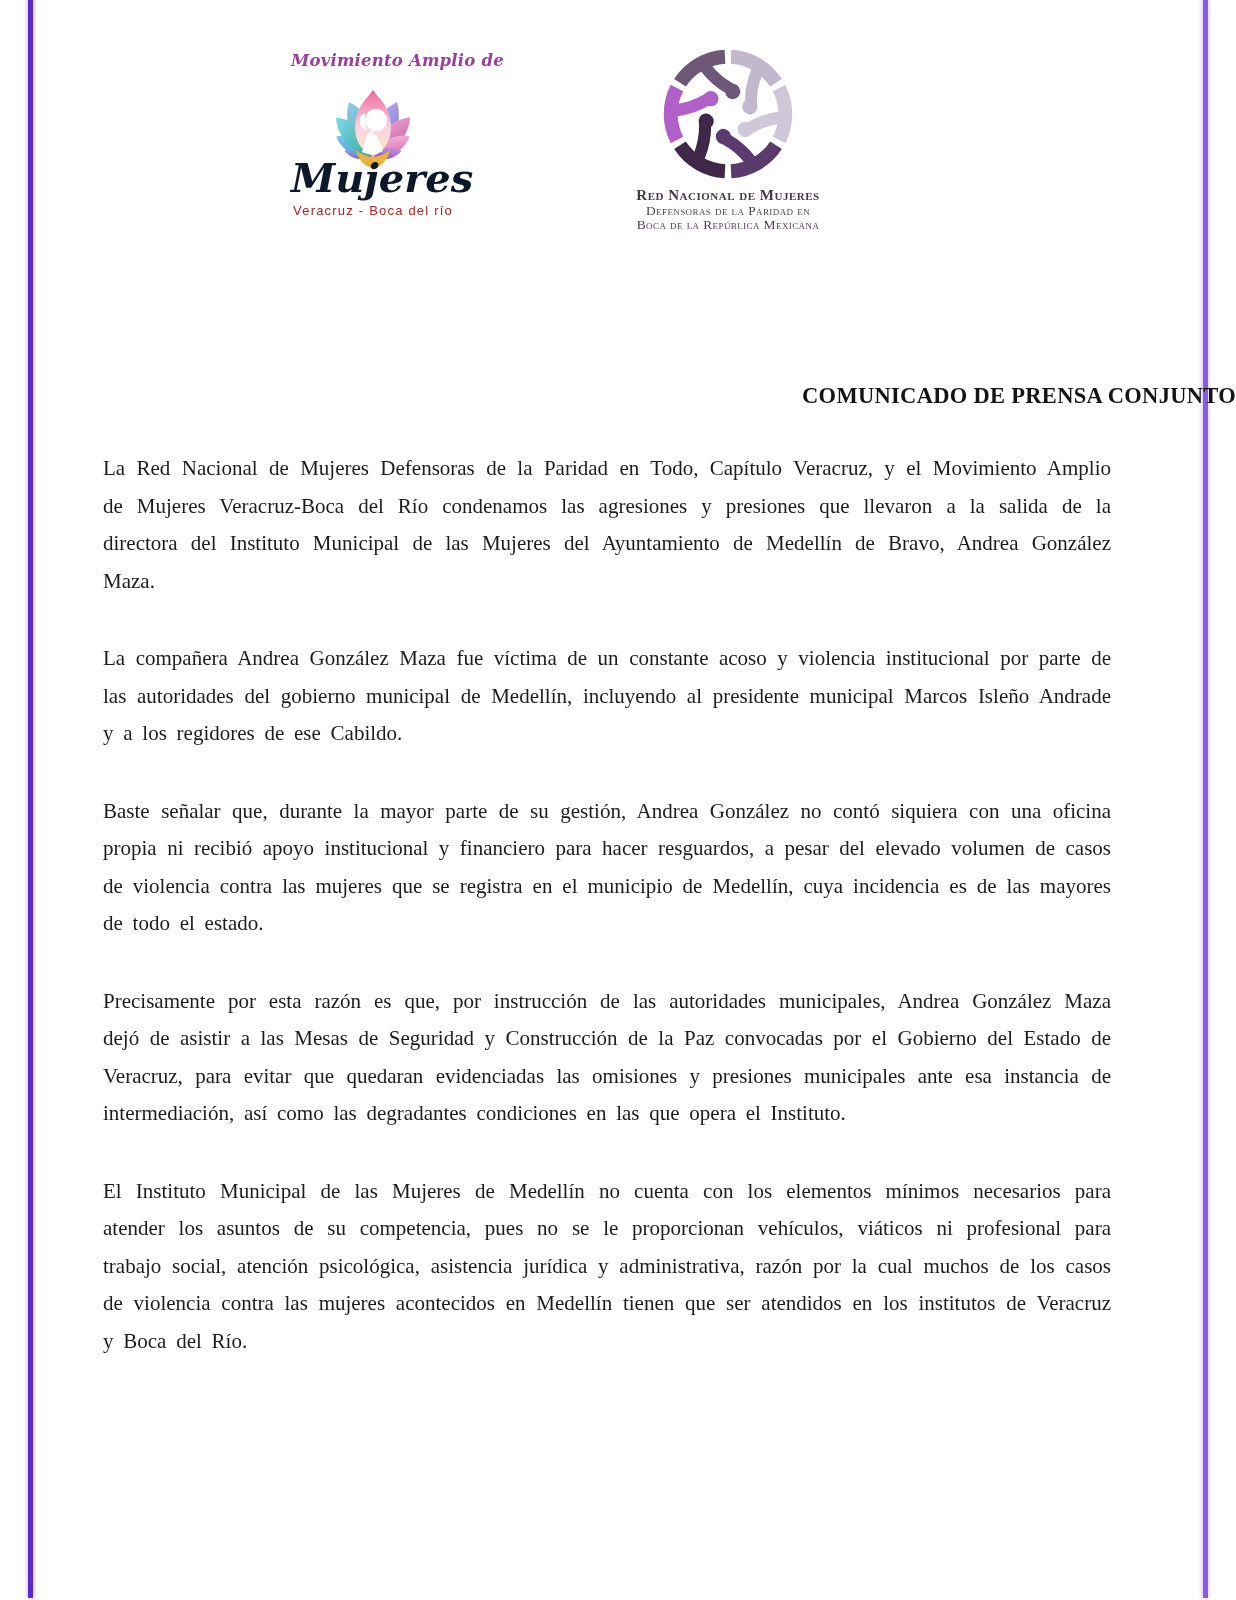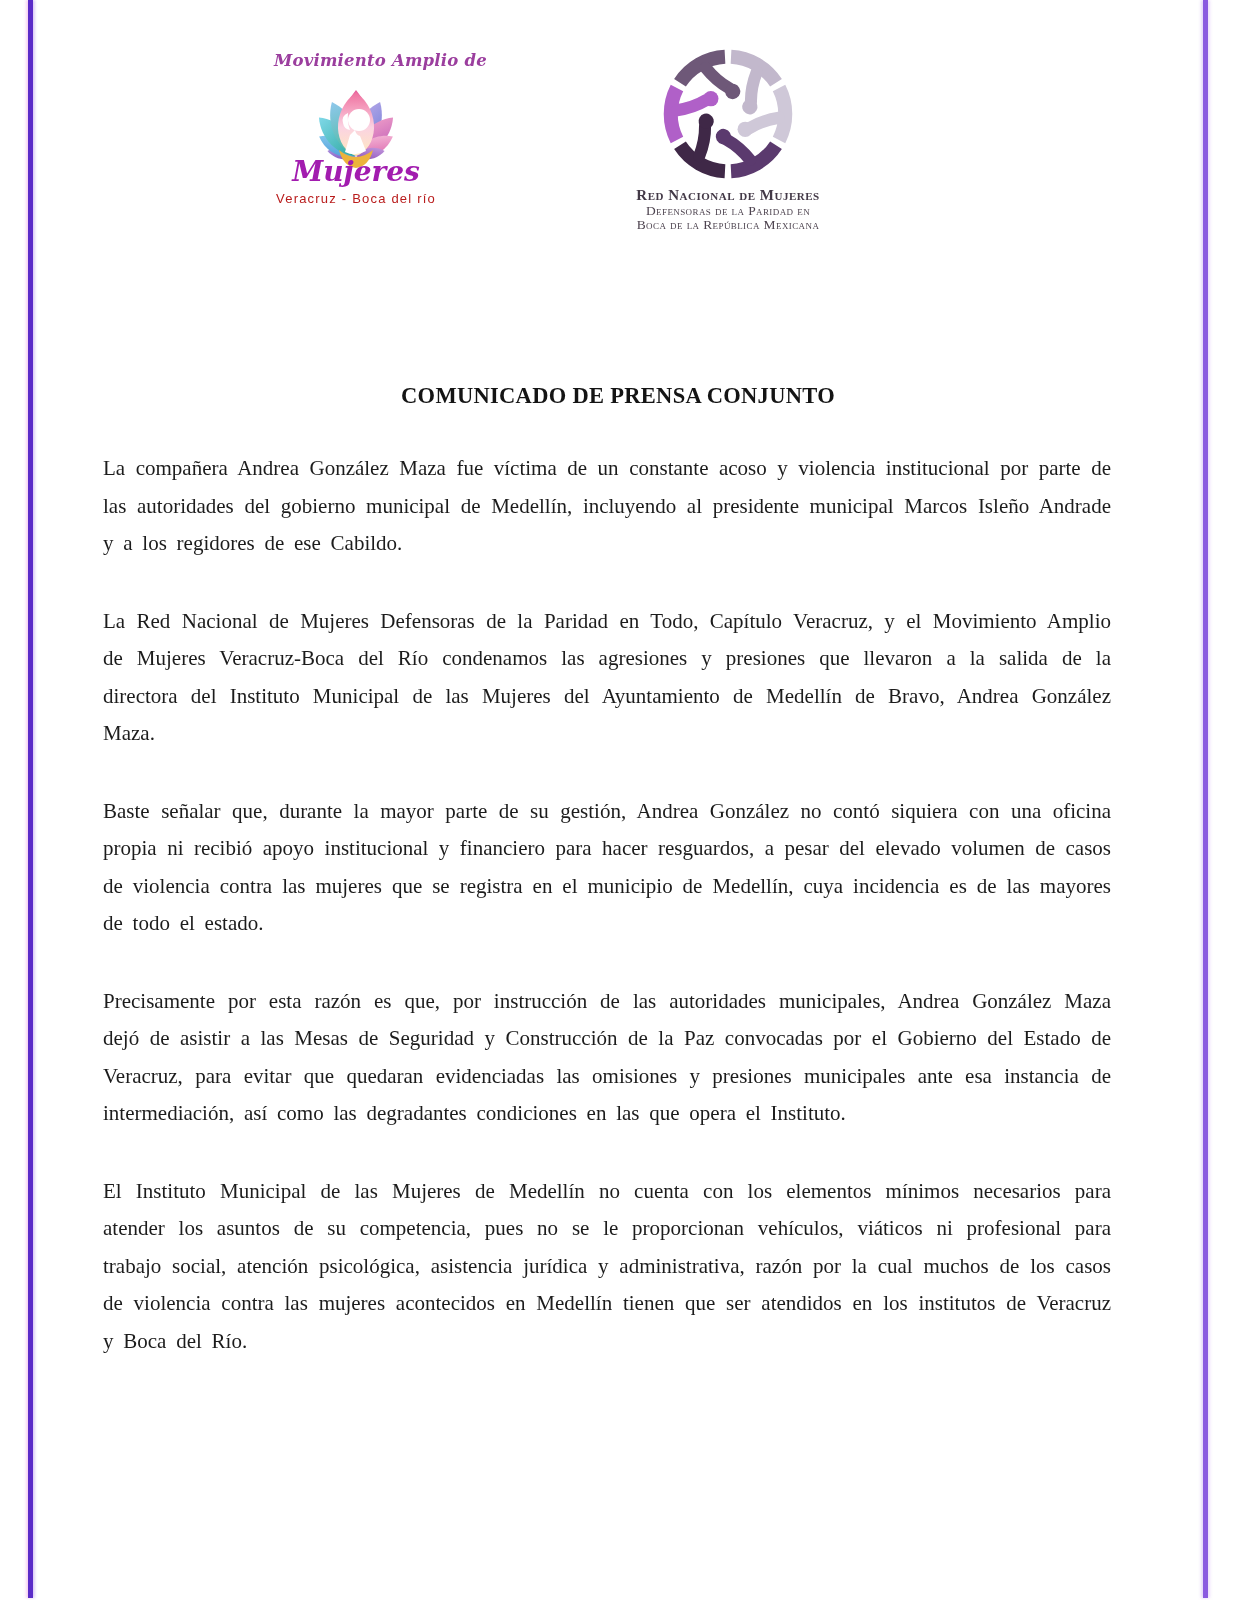--- a/index.html
+++ b/index.html
@@ -8,50 +8,50 @@
     font-family:"Liberation Serif", serif; overflow:hidden;
   }
   
   .vline { position:absolute; top:0; height:1598px; width:5px; }
   .vline-left  { left:28px;  background:#5a2bc8;
                  box-shadow:-2px 0 3px rgba(236,170,230,.55), 2px 0 3px rgba(190,160,240,.55); }
   .vline-right { left:1203px; background:#8a5ae0;
                  box-shadow:-2px 0 3px rgba(200,170,245,.5), 2px 0 3px rgba(220,190,250,.5); }
 
   
-  .logo-mam { position:absolute; left:274px; top:52px; width:164px; text-align:center; }
+  .logo-mam { position:absolute; left:291px; top:52px; width:164px; text-align:center; }
   .mam-script-top {
     font-family:"DejaVu Serif", serif; font-style:italic; font-weight:bold;
     font-size:16.5px; color:#9b3e9e; letter-spacing:.2px; white-space:nowrap; line-height:1.1;
   }
   .mam-lotus { display:block; margin:0 auto; }
   .mam-name {
     font-family:"DejaVu Serif", serif; font-style:italic; font-weight:bold;
-    font-size:28px; color:#a21caf; line-height:1; margin-top:-12px;
+    font-size:40px; color:#0f172a; line-height:1; margin-top:-12px;
   }
   .mam-sub {
     font-family:"Liberation Sans", sans-serif; font-size:13px; letter-spacing:1.2px;
     color:#b91c1c; margin-top:5px; white-space:nowrap;
   }
 
   
   .logo-red { position:absolute; left:626px; top:44px; width:204px; text-align:center; }
   .red-hands { display:block; margin:0 auto; }
   .red-l1 {
     font-variant:small-caps; font-weight:bold; font-size:15px; color:#433947;
     letter-spacing:.5px; line-height:1.05; margin-top:4px; white-space:nowrap;
   }
   .red-l2, .red-l3 {
     font-variant:small-caps; font-size:13.5px; color:#4d434f;
     letter-spacing:.4px; line-height:1.05; margin-top:0; white-space:nowrap;
   }
 
   
   .doc-title {
-    position:absolute; top:383px; left:0; width:100%; text-align:center;
+    position:absolute; top:383px; left:0; width:100%; text-align:right;
     font-weight:bold; font-size:22.5px; color:#141414; letter-spacing:.3px;
   }
   .doc-body { position:absolute; top:450px; left:103px; width:1008px; color:#1c1c1c; }
   .doc-body p {
     margin:0 0 40px 0; font-size:21px; line-height:37.5px;
     text-align:justify; word-spacing:4.5px;
   }
 </style>
 </head>
 <body>
@@ -170,20 +170,20 @@
       </g>
     </svg>
     <div class="red-l1">Red Nacional de Mujeres</div>
     <div class="red-l2">Defensoras de la Paridad en</div>
     <div class="red-l3">Boca de la República Mexicana</div>
   </div>
 
   <div class="doc-title">COMUNICADO DE PRENSA CONJUNTO</div>
 
   <div class="doc-body">
+    <p>La Red Nacional de Mujeres Defensoras de la Paridad en Todo, Capítulo Veracruz, y el Movimiento Amplio de Mujeres Veracruz-Boca del Río condenamos las agresiones y presiones que llevaron a la salida de la directora del Instituto Municipal de las Mujeres del Ayuntamiento de Medellín de Bravo, Andrea González Maza.</p>
     <p>La compañera Andrea González Maza fue víctima de un constante acoso y violencia institucional por parte de las autoridades del gobierno municipal de Medellín, incluyendo al presidente municipal Marcos Isleño Andrade y a los regidores de ese Cabildo.</p>
-    <p>La Red Nacional de Mujeres Defensoras de la Paridad en Todo, Capítulo Veracruz, y el Movimiento Amplio de Mujeres Veracruz-Boca del Río condenamos las agresiones y presiones que llevaron a la salida de la directora del Instituto Municipal de las Mujeres del Ayuntamiento de Medellín de Bravo, Andrea González Maza.</p>
     <p>Baste señalar que, durante la mayor parte de su gestión, Andrea González no contó siquiera con una oficina propia ni recibió apoyo institucional y financiero para hacer resguardos, a pesar del elevado volumen de casos de violencia contra las mujeres que se registra en el municipio de Medellín, cuya incidencia es de las mayores de todo el estado.</p>
     <p>Precisamente por esta razón es que, por instrucción de las autoridades municipales, Andrea González Maza dejó de asistir a las Mesas de Seguridad y Construcción de la Paz convocadas por el Gobierno del Estado de Veracruz, para evitar que quedaran evidenciadas las omisiones y presiones municipales ante esa instancia de intermediación, así como las degradantes condiciones en las que opera el Instituto.</p>
     <p>El Instituto Municipal de las Mujeres de Medellín no cuenta con los elementos mínimos necesarios para atender los asuntos de su competencia, pues no se le proporcionan vehículos, viáticos ni profesional para trabajo social, atención psicológica, asistencia jurídica y administrativa, razón por la cual muchos de los casos de violencia contra las mujeres acontecidos en Medellín tienen que ser atendidos en los institutos de Veracruz y Boca del Río.</p>
   </div>
 
 </div>
 
 </body></html>

